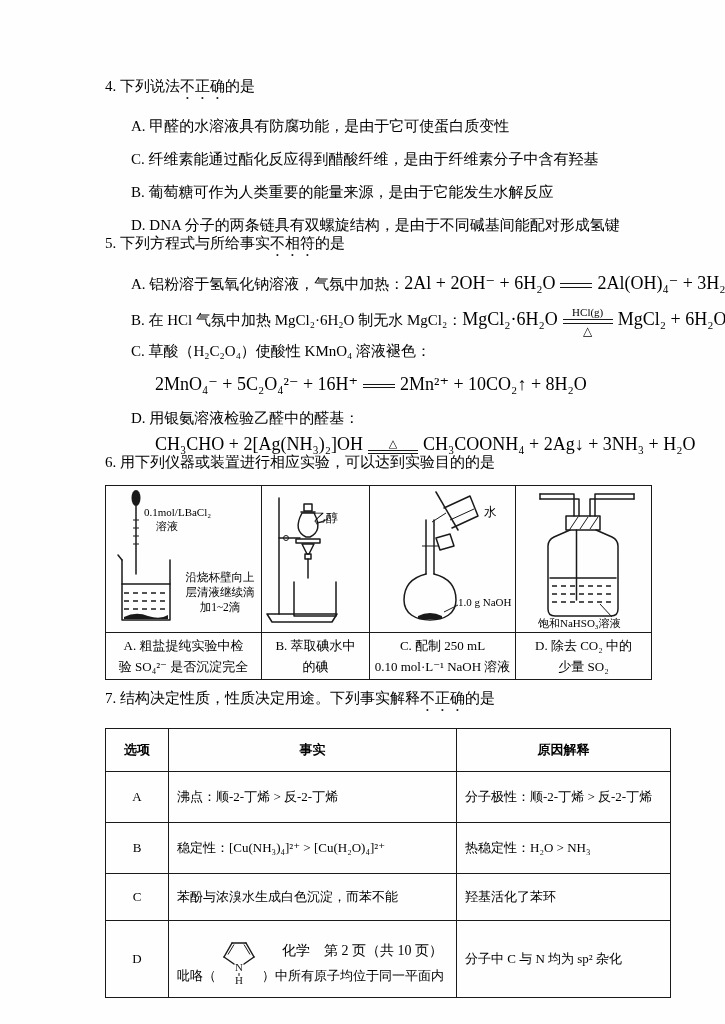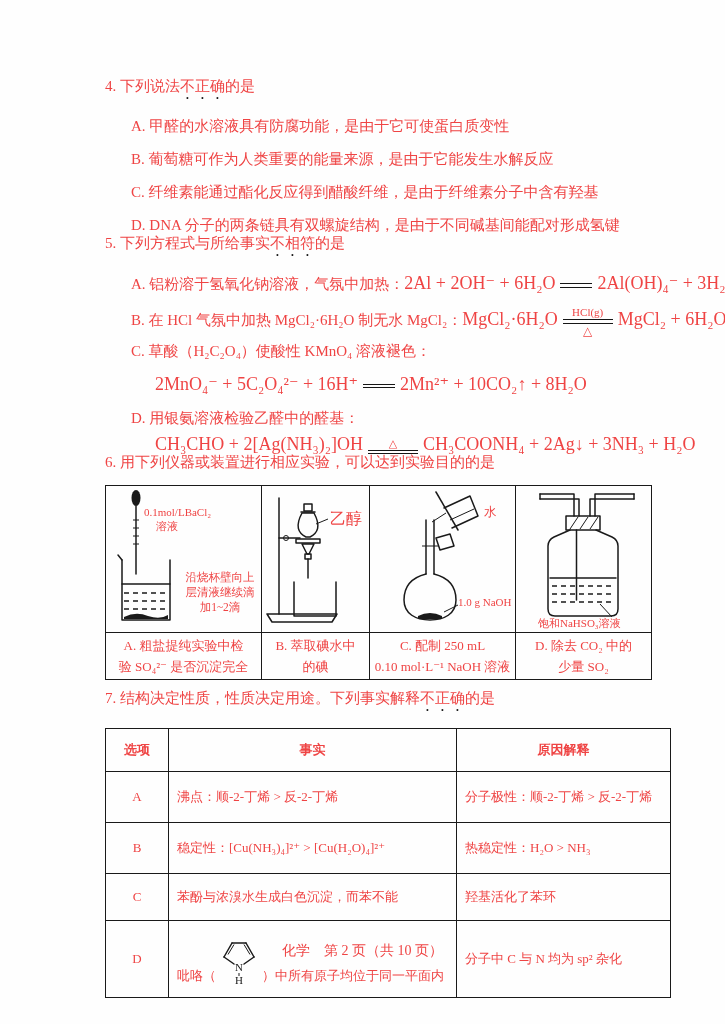--- a/index.html
+++ b/index.html
@@ -1,16 +1,16 @@
 <!DOCTYPE html>
 <html><head>
 <meta charset="utf-8">
 <style>
   html,body{margin:0;padding:0;background:#e8e8e8;}
-  .page{position:relative;width:725px;height:1024px;background:#fefefe;color:#ef4444;
+  .page{position:relative;width:725px;height:1024px;background:#fefefe;color:#000000;
         font-family:"Liberation Serif","DejaVu Serif",serif;overflow:hidden;}
   section{position:absolute;left:85px;width:625px;}
   .q-title{padding-left:20px;font-size:15px;line-height:20px;margin-bottom:13px;}
   .opt{padding-left:46px;font-size:15px;line-height:20px;margin-bottom:13px;}
   .nowrap{white-space:nowrap;}
   .eqline{padding-left:70px;}
   .emph{-webkit-text-emphasis:filled dot #161616;text-emphasis:filled dot #161616;
         -webkit-text-emphasis-position:under right;text-emphasis-position:under right;}
   .chem{font-size:18px;white-space:nowrap;}
   
@@ -53,22 +53,22 @@
   .mb4{margin-bottom:4px;}.mb6{margin-bottom:6px;}
 </style>
 </head>
 <body>
 
 <div class="page">
 
   <section id="q4">
     <div class="q-title"><span>4. 下列说法</span><span class="emph">不正确</span><span>的是</span></div>
     <div class="opt">A. 甲醛的水溶液具有防腐功能，是由于它可使蛋白质变性</div>
+    <div class="opt">C. 纤维素能通过酯化反应得到醋酸纤维，是由于纤维素分子中含有羟基</div>
     <div class="opt">B. 葡萄糖可作为人类重要的能量来源，是由于它能发生水解反应</div>
-    <div class="opt">C. 纤维素能通过酯化反应得到醋酸纤维，是由于纤维素分子中含有羟基</div>
     <div class="opt">D. DNA 分子的两条链具有双螺旋结构，是由于不同碱基间能配对形成氢键</div>
   </section>
 
   <section id="q5">
     <div class="q-title"><span>5. 下列方程式与所给事实</span><span class="emph">不相符</span><span>的是</span></div>
 
     <div class="opt nowrap"><span>A. 铝粉溶于氢氧化钠溶液，气氛中加热：</span><span class="chem">2Al + 2OH⁻ + 6H₂O</span><span class="deq plain">
           <span class="dline"></span>
         </span><span class="chem">2Al(OH)₄⁻ + 3H₂↑</span></div>
 
@@ -139,21 +139,21 @@
               <rect class="ln" x="42" y="18" width="8" height="7"></rect>
               <path class="ln" d="M39,26 L53,26"></path>
               <path class="ln" d="M40,27 C33,40 36,47 44,51 L48,51 C56,47 59,40 52,27 Z"></path>
               <rect class="ln" x="34" y="53" width="24" height="4"></rect>
               <path class="ln" d="M40,58 L52,58 L47,68 L45,68 Z"></path>
               <rect class="ln" x="43" y="68" width="6" height="5"></rect>
               <line class="ln" x1="46" y1="73" x2="46" y2="92"></line>
               <line class="thin" x1="54" y1="38" x2="66" y2="33"></line>
               <path class="ln" d="M32,96 L32,130 L74,130 L74,96"></path>
             </svg>
-            <span class="flabel" style="left:68px;top:26px;font-size:16px">乙醇</span>
+            <span class="flabel" style="left:52px;top:26px;font-size:12px">乙醇</span>
           </div>
         </td>
 
         <td>
           <div class="panel">
             <svg width="146" height="146" viewBox="0 0 146 146">
               <path class="ln" d="M74,22 L100,10 L108,30 L82,42"></path>
               <line class="thin" x1="80" y1="34" x2="104" y2="23"></line>
               <line class="ln" x1="66" y1="6" x2="88" y2="44"></line>
               <line class="thin" x1="76" y1="27" x2="62" y2="36"></line>

